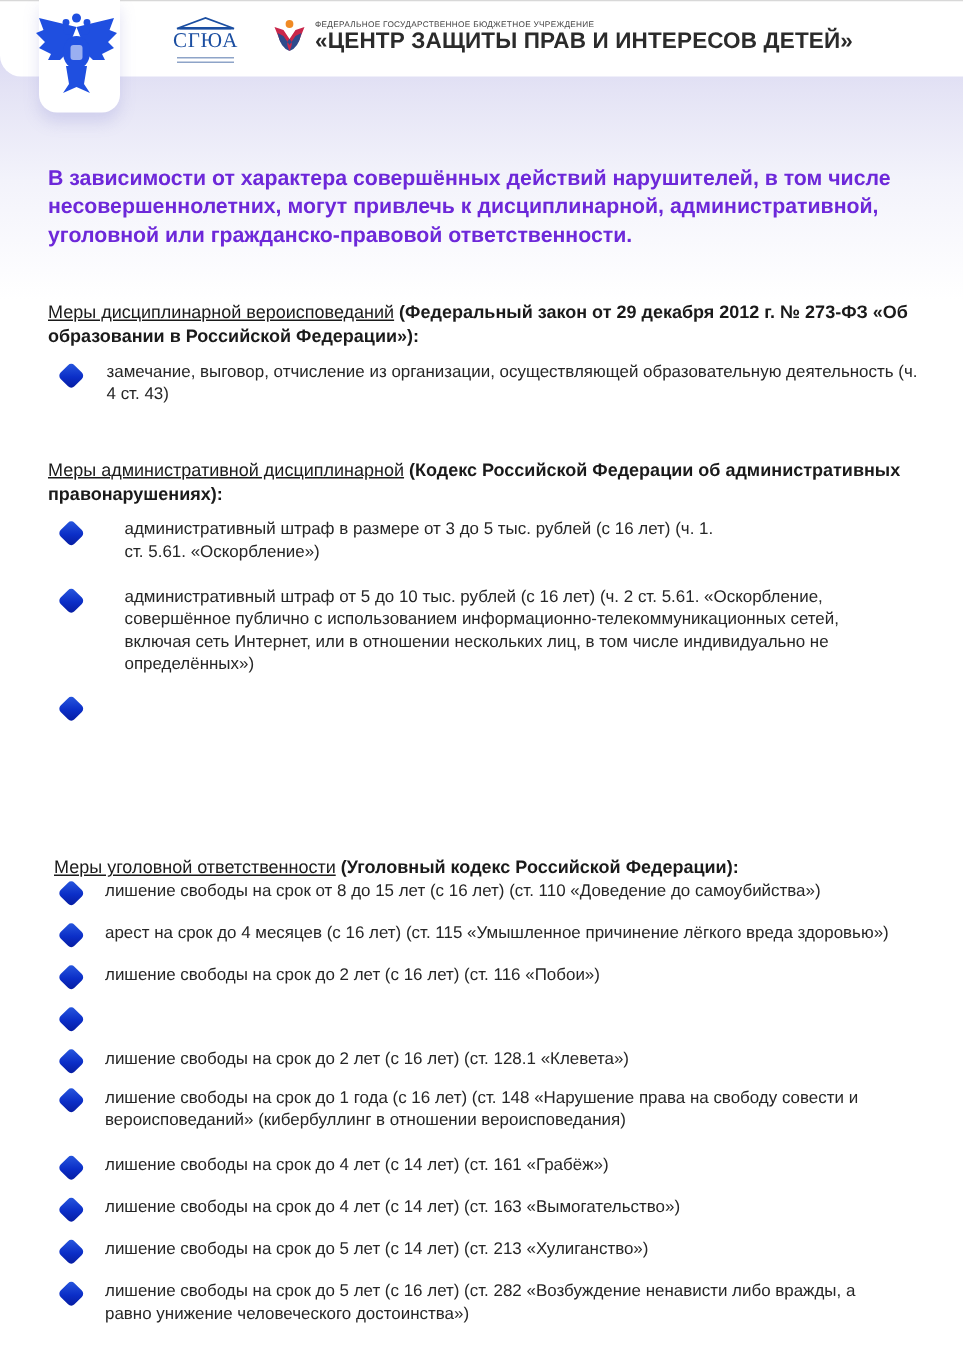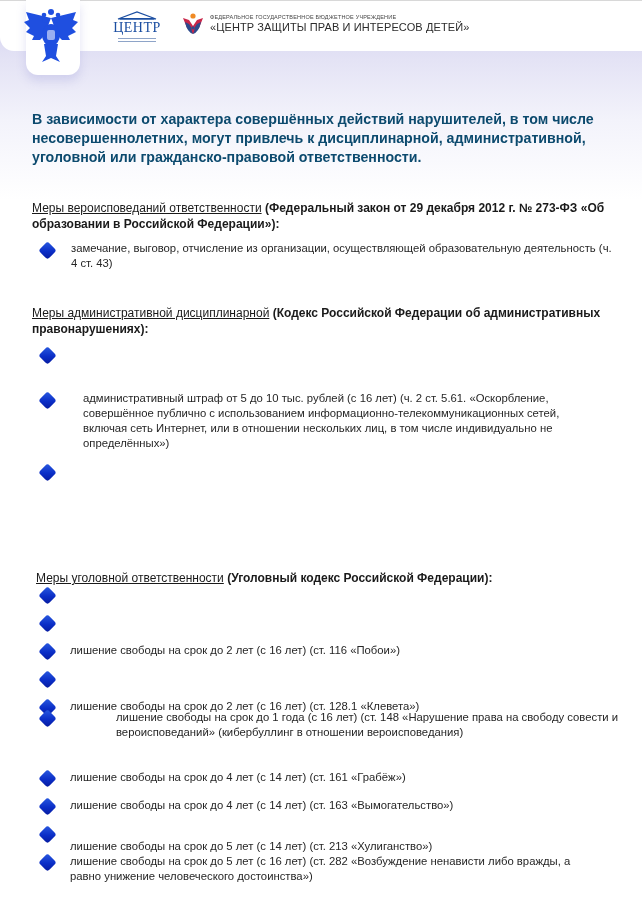--- a/index.html
+++ b/index.html
@@ -25,25 +25,25 @@
   .emblem { position: absolute; left: 20px; top: 6px; width: 62px; height: 62px; }
   .sgua { position: absolute; left: 112px; top: 8px; width: 50px; height: 42px; text-align: center; }
   .sgua .roof { position: absolute; left: 4px; top: 2px; width: 42px; height: 10px; }
   .sgua .abbr { position: absolute; left: 0; top: 12px; width: 50px; font-family: "Liberation Serif", serif; font-size: 14px; color: #1b4ea1; letter-spacing: 0.5px; }
   .sgua .sub { position: absolute; left: 6px; top: 30px; width: 38px; height: 8px; }
   .sgua .sub i { display: block; height: 1px; background: #8ea4c8; margin-bottom: 2px; }
 
   .center-logo { position: absolute; left: 181px; top: 12px; width: 24px; height: 24px; }
   .center-text { position: absolute; left: 210px; top: 14px; }
   .center-text .small { font-size: 5.5px; color: #444; letter-spacing: 0.2px; line-height: 7px; text-transform: uppercase; }
-  .center-text .big { font-size: 11px; color: #2b2b2b; letter-spacing: 0.1px; line-height: 13px; }
+  .center-text .big { font-size: 15px; color: #2b2b2b; letter-spacing: 0.1px; line-height: 13px; font-weight: bold; }
 
   .intro {
     position: absolute; left: 32px; top: 110px; width: 590px;
-    font-weight: bold; font-size: 14.2px; line-height: 19px; color: #0c4a6e;
+    font-weight: bold; font-size: 14.2px; line-height: 19px; color: #6d28d9;
   }
 
   .section-head {
     position: absolute; left: 32px; width: 580px;
     font-size: 12px; line-height: 16px; font-weight: bold; color: #1a1a1a;
   }
   .section-head .u { text-decoration: underline; font-weight: normal; }
 
   .item { position: absolute; display: flex; align-items: flex-start; }
   .bullet {
@@ -77,99 +77,102 @@
     <circle cx="37" cy="14" r="3"></circle>
   </g>
   <rect x="27" y="24" width="8" height="10" rx="2" fill="#ffffff" opacity="0.55"></rect>
 </svg>
 
 <div class="sgua">
   <svg class="roof" viewBox="0 0 42 10">
     <path d="M2 9 L21 2 L40 9 Z" fill="none" stroke="#1b4ea1" stroke-width="1.2"></path>
     <rect x="4" y="8" width="34" height="1.5" fill="#1b4ea1"></rect>
   </svg>
-  <div class="abbr">ЦЕНТР</div>
+  <div class="abbr">СГЮА</div>
   <div class="sub">
       <i></i>
       <i></i>
     </div>
 </div>
 
 <svg class="center-logo" viewBox="0 0 24 24">
   <circle cx="12" cy="4" r="2.6" fill="#f08a24"></circle>
   <path d="M2 6 L8 8 L12 14 L16 8 L22 6 L18 16 L12 22 L6 16 Z" fill="#c9264a"></path>
   <path d="M4 10 Q6 20 12 22 Q9 16 12 14 Q15 16 12 22 Q18 20 20 10 L16 12 L12 18 L8 12 Z" fill="#2d4a8c"></path>
 </svg>
 <div class="center-text">
   <div class="small">Федеральное государственное бюджетное учреждение</div>
   <div class="big">«ЦЕНТР ЗАЩИТЫ ПРАВ И ИНТЕРЕСОВ ДЕТЕЙ»</div>
 </div>
 
 <div class="intro">В зависимости от характера совершённых действий нарушителей, в том числе несовершеннолетних, могут привлечь к дисциплинарной, административной, уголовной или гражданско-правовой ответственности.</div>
 
 <div class="section-head" style="top:200px;">
-  <span class="u">Меры вероисповеданий ответственности</span><span> (Федеральный закон от 29 декабря 2012 г. № 273-ФЗ «Об образовании в Российской Федерации»):</span>
+  <span class="u">Меры дисциплинарной вероисповеданий</span><span> (Федеральный закон от 29 декабря 2012 г. № 273-ФЗ «Об образовании в Российской Федерации»):</span>
 </div>
 <div class="list-disc">
   <div class="item" style="left:41px; top:241px; width:580px;">
     <span class="bullet"></span>
     <span class="txt" style="margin-left:17px;">замечание, выговор, отчисление из организации, осуществляющей образовательную деятельность (ч. 4 ст. 43)</span>
   </div>
 </div>
 
 <div class="section-head" style="top:305px;">
   <span class="u">Меры административной дисциплинарной</span><span> (Кодекс Российской Федерации об административных правонарушениях):</span>
 </div>
 <div class="list-adm">
   <div class="item" style="left:41px; top:346px; width:570px;">
     <span class="bullet"></span>
+    <span class="txt" style="margin-left:29px; width:400px;">административный штраф в размере от 3 до 5 тыс. рублей (с 16 лет) (ч. 1. ст. 5.61. «Оскорбление»)</span>
   </div>
   <div class="item" style="left:41px; top:391px; width:580px;">
     <span class="bullet"></span>
     <span class="txt" style="margin-left:29px; width:510px;">административный штраф от 5 до 10 тыс. рублей (с 16 лет) (ч. 2 ст. 5.61. «Оскорбление, совершённое публично с использованием информационно-телекоммуникационных сетей, включая сеть Интернет, или в отношении нескольких лиц, в том числе индивидуально не определённых»)</span>
   </div>
   <div class="item" style="left:41px; top:463px; width:580px;">
     <span class="bullet"></span>
   </div>
 </div>
 
 <div class="section-head" style="top:570px;">
   <span class="u" style="margin-left:4px;">Меры уголовной ответственности</span><span> (Уголовный кодекс Российской Федерации):</span>
 </div>
 <div class="list-crim">
   <div class="item" style="left:41px; top:587px; width:595px;">
     <span class="bullet"></span>
+    <span class="txt" style="margin-left:16px;">лишение свободы на срок от 8 до 15 лет (с 16 лет) (ст. 110 «Доведение до самоубийства»)</span>
   </div>
   <div class="item" style="left:41px; top:615px; width:600px;">
     <span class="bullet"></span>
+    <span class="txt" style="margin-left:16px; white-space:nowrap;">арест на срок до 4 месяцев (с 16 лет) (ст. 115 «Умышленное причинение лёгкого вреда здоровью»)</span>
   </div>
   <div class="item" style="left:41px; top:643px; width:595px;">
     <span class="bullet"></span>
     <span class="txt" style="margin-left:16px;">лишение свободы на срок до 2 лет (с 16 лет) (ст. 116 «Побои»)</span>
   </div>
   <div class="item" style="left:41px; top:671px; width:595px;">
     <span class="bullet"></span>
   </div>
   <div class="item" style="left:41px; top:699px; width:595px;">
     <span class="bullet"></span>
     <span class="txt" style="margin-left:16px;">лишение свободы на срок до 2 лет (с 16 лет) (ст. 128.1 «Клевета»)</span>
   </div>
-  <div class="item" style="left:41px; top:710px; width:595px;justify-content:space-between;">
+  <div class="item" style="left:41px; top:725px; width:595px;">
     <span class="bullet"></span>
     <span class="txt" style="margin-left:16px; width:520px;">лишение свободы на срок до 1 года (с 16 лет) (ст. 148 «Нарушение права на свободу совести и вероисповеданий» (кибербуллинг в отношении вероисповедания)</span>
   </div>
   <div class="item" style="left:41px; top:770px; width:595px;">
     <span class="bullet"></span>
     <span class="txt" style="margin-left:16px;">лишение свободы на срок до 4 лет (с 14 лет) (ст. 161 «Грабёж»)</span>
   </div>
   <div class="item" style="left:41px; top:798px; width:595px;">
     <span class="bullet"></span>
     <span class="txt" style="margin-left:16px;">лишение свободы на срок до 4 лет (с 14 лет) (ст. 163 «Вымогательство»)</span>
   </div>
   <div class="item" style="left:41px; top:826px; width:595px;">
     <span class="bullet"></span>
-    <span class="txt" style="margin-left:16px;margin-top:13px;">лишение свободы на срок до 5 лет (с 14 лет) (ст. 213 «Хулиганство»)</span>
+    <span class="txt" style="margin-left:16px;">лишение свободы на срок до 5 лет (с 14 лет) (ст. 213 «Хулиганство»)</span>
   </div>
   <div class="item" style="left:41px; top:854px; width:595px;">
     <span class="bullet"></span>
     <span class="txt" style="margin-left:16px; width:525px;">лишение свободы на срок до 5 лет (с 16 лет) (ст. 282 «Возбуждение ненависти либо вражды, а равно унижение человеческого достоинства»)</span>
   </div>
 </div>
 
 </body></html>

